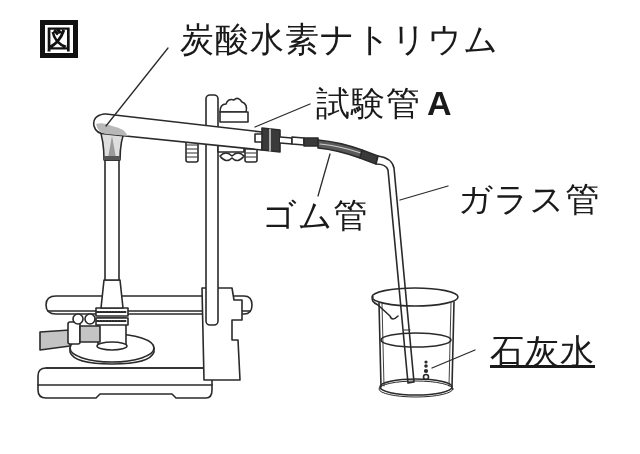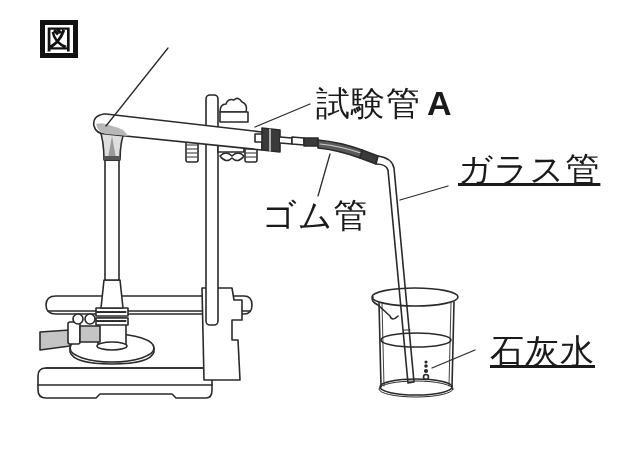--- a/index.html
+++ b/index.html
@@ -154,30 +154,33 @@
         <path d="M310,104 L255,127"></path>
         <path d="M330,154 L318,196"></path>
         <path d="M448,186 L400,200"></path>
         <path d="M475,350 L432,368"></path>
       </g>
     </g>
   </svg>
 
   <div class="lbl-fig">図</div>
 
+  <div class="lbl" style="left:180px; top:22px;">
+    <span>炭酸水素ナトリウム</span>
+  </div>
 
   <div class="lbl" style="left:316px; top:86px;">
     <span>試験管</span><span class="lbl-a">A</span>
   </div>
 
   <div class="lbl" style="left:262px; top:198px;">
     <span>ゴム管</span>
   </div>
 
-  <div class="lbl" style="left:458px; top:152px;text-decoration:underline;">
+  <div class="lbl" style="left:458px; top:182px;">
     <span>ガラス管</span>
   </div>
 
   <div class="lbl" style="left:490px; top:334px;text-decoration:underline;">
     <span>石灰水</span>
   </div>
 
 </div>
 
 </body></html>

